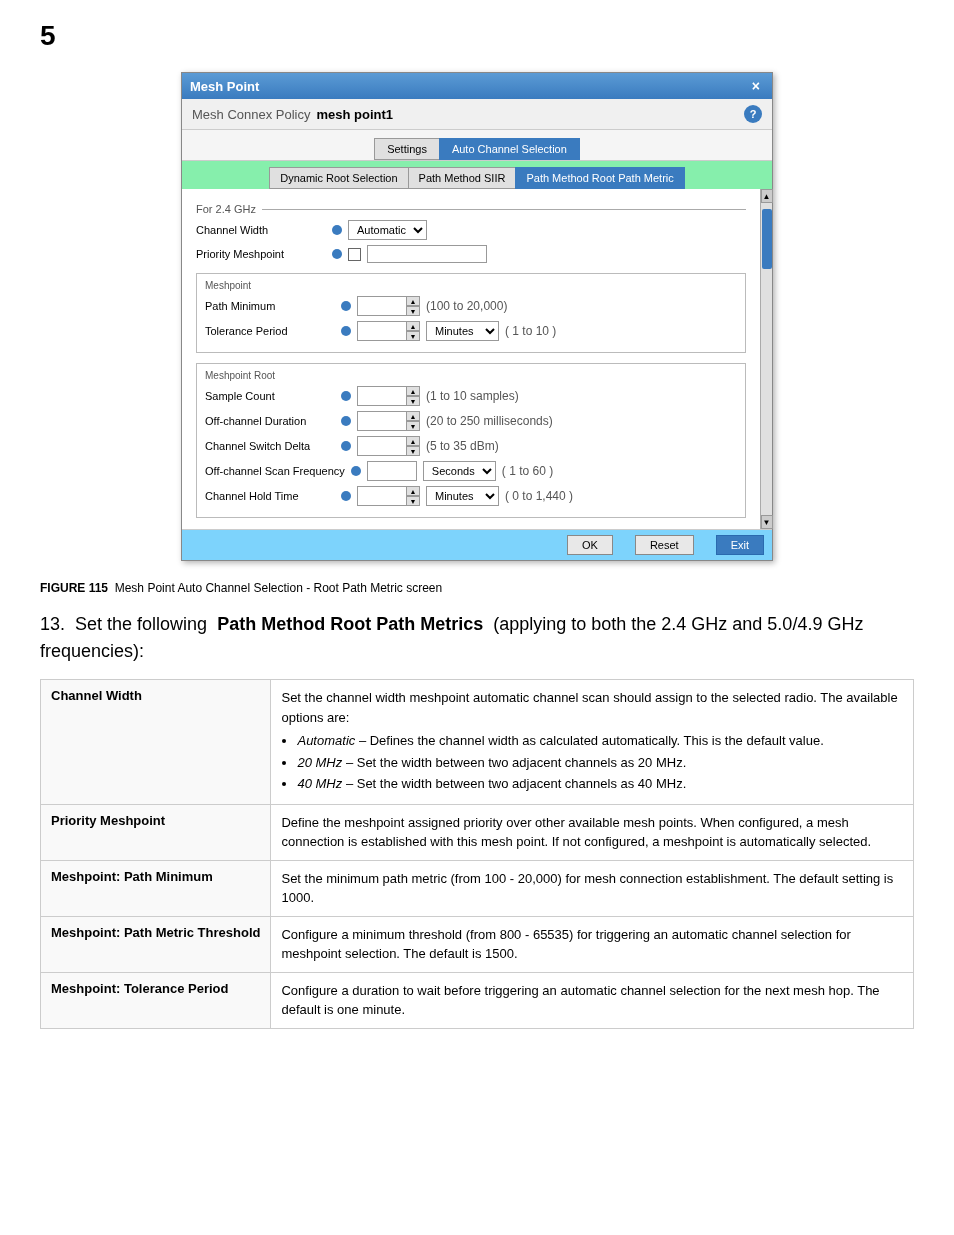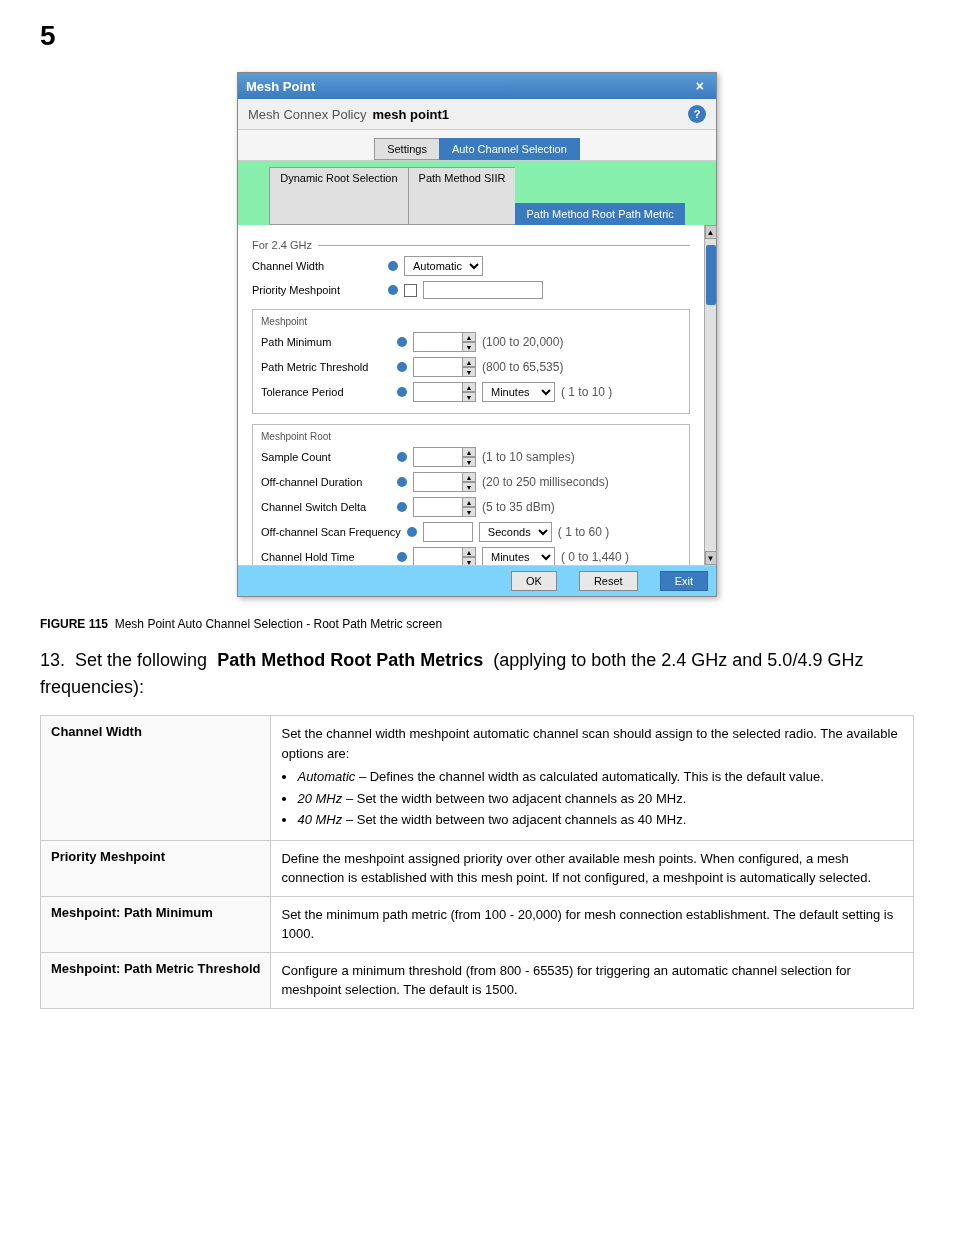--- a/index.html
+++ b/index.html
@@ -20,21 +20,21 @@
       color: #000;
     }
 
     
     .dialog-wrapper {
       display: flex;
       justify-content: center;
       margin-bottom: 20px;
     }
     .dialog {
-      width: 480px;
+      width: 592px;
       border: 1px solid #888;
       background: #fff;
       box-shadow: 2px 2px 6px rgba(0,0,0,0.3);
     }
     .dialog-titlebar {
       background: linear-gradient(to bottom, #5b9bd5 0%, #3a7bbf 100%);
       color: #fff;
       padding: 5px 8px;
       display: flex;
       justify-content: space-between;
@@ -110,21 +110,20 @@
       font-size: 11px;
       border: 1px solid #999;
       cursor: pointer;
       background: #e0e0e0;
       color: #000;
     }
     .subtab.active {
       background: #3a7bbf;
       color: #fff;
       border-color: #3a7bbf;
-      margin-top: 36px;
     }
     .subtab:not(:last-child) { border-right: none; }
 
     
     .dialog-body {
       padding: 8px 14px 8px 14px;
       background: #fff;
       max-height: 340px;
       overflow: hidden;
       position: relative;
@@ -396,32 +395,20 @@
             <div class="spinner-input">
               <input type="text" class="spinner-box" style="">
               <div class="spinner-buttons">
                 <div class="spin-btn">▲</div>
                 <div class="spin-btn">▼</div>
               </div>
             </div>
             <span class="field-hint">(100 to 20,000)</span>
           </div>
 
-          <div class="field-row">
-            <span class="field-label">Path Metric Threshold</span>
-            <span class="info-dot"></span>
-            <div class="spinner-input">
-              <input type="text" class="spinner-box" style="">
-              <div class="spinner-buttons">
-                <div class="spin-btn">▲</div>
-                <div class="spin-btn">▼</div>
-              </div>
-            </div>
-            <span class="field-hint">(800 to 65,535)</span>
-          </div>
 
           <div class="field-row">
             <span class="field-label">Tolerance Period</span>
             <span class="info-dot"></span>
             <div class="spinner-input">
               <input type="text" class="spinner-box" style="">
               <div class="spinner-buttons">
                 <div class="spin-btn">▲</div>
                 <div class="spin-btn">▼</div>
               </div>
@@ -551,14 +538,18 @@
         <td><span>Define the meshpoint assigned priority over other available mesh points. When configured, a mesh connection is established with this mesh point. If not configured, a meshpoint is automatically selected.</span></td>
       </tr>
       <tr>
         <td>Meshpoint: Path Minimum</td>
         <td><span>Set the minimum path metric (from 100 - 20,000) for mesh connection establishment. The default setting is 1000.</span></td>
       </tr>
       <tr>
         <td>Meshpoint: Path Metric Threshold</td>
         <td><span>Configure a minimum threshold (from 800 - 65535) for triggering an automatic channel selection for meshpoint selection. The default is 1500.</span></td>
       </tr>
+      <tr>
+        <td>Meshpoint: Tolerance Period</td>
+        <td><span>Configure a duration to wait before triggering an automatic channel selection for the next mesh hop. The default is one minute.</span></td>
+      </tr>
     </tbody>
 </table>
 
 </body></html>

